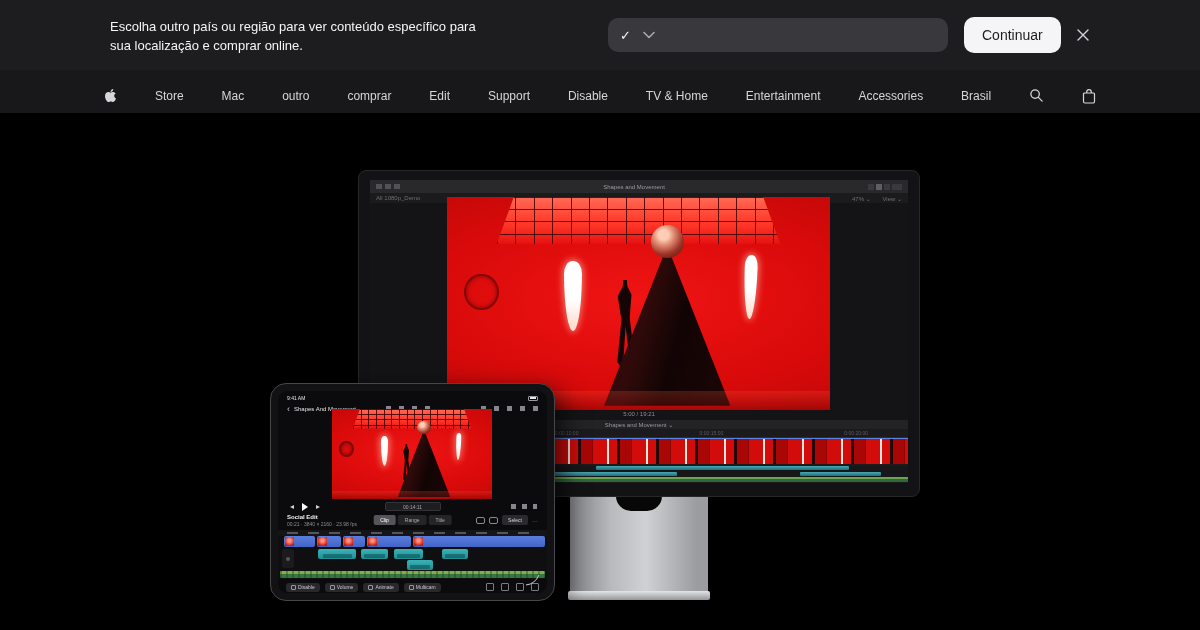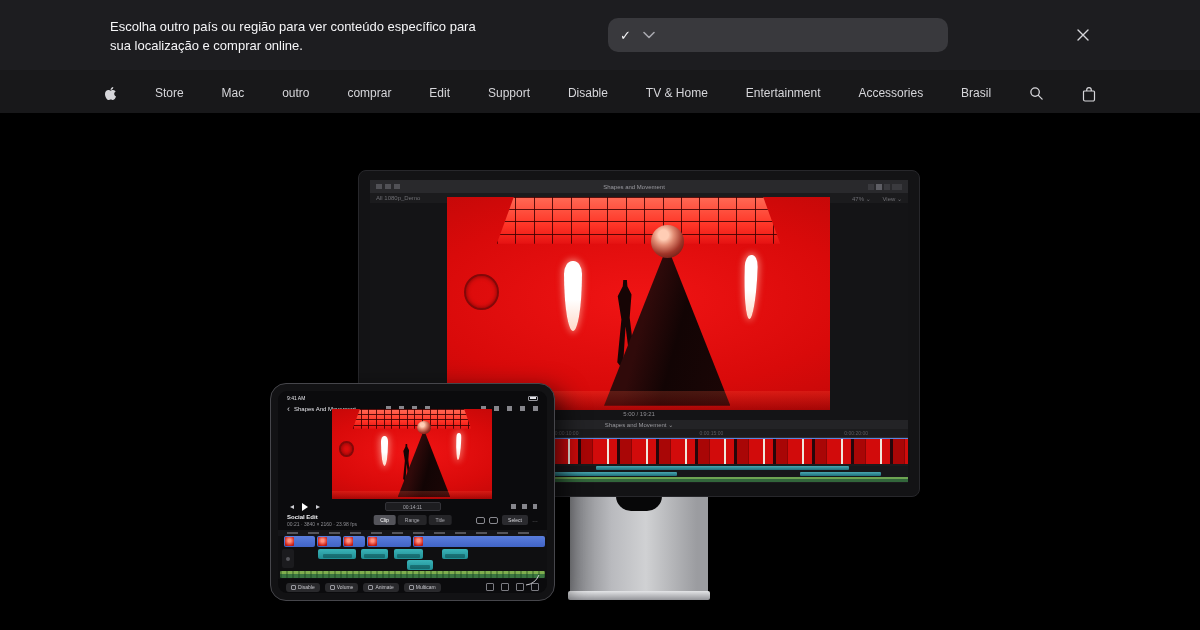--- a/index.html
+++ b/index.html
@@ -13,21 +13,21 @@
   .country .chk{color:#f5f5f7;font-size:13px;margin-right:12px;}
   .country .val{color:#f5f5f7;font-size:16px;flex:1;}
   .country svg{flex:none;}
   .continue{position:absolute;left:964px;top:17px;height:36px;padding:0 18px;background:#f5f5f7;color:#1d1d1f;
             font-size:14px;border:none;border-radius:10px;display:flex;align-items:center;cursor:pointer;
             font-family:inherit;}
   .close-x{position:absolute;left:1072px;top:24px;width:22px;height:22px;display:flex;align-items:center;
            justify-content:center;cursor:pointer;}
   
   .nav{position:absolute;left:0;top:70px;width:1200px;height:43px;background:#18181a;}
-  .nav-inner{width:992px;margin:16px auto;height:43px;display:flex;align-items:flex-start;justify-content:space-between;}
+  .nav-inner{width:992px;margin:4px auto;height:43px;display:flex;align-items:center;justify-content:space-between;}
   .nav-item{font-size:12px;color:#d6d6da;cursor:pointer;white-space:nowrap;}
   .nav-ic{display:flex;align-items:center;cursor:pointer;}
   
   .scene{position:absolute;overflow:hidden;
     background:radial-gradient(130% 100% at 50% 48%,#f01414 0%,#d90a0a 42%,#a30505 100%);}
   .sc-ceiling{position:absolute;left:13%;right:13%;top:0;height:22%;
     clip-path:polygon(6% 0,94% 0,100% 100%,0 100%);
     background:
       repeating-linear-gradient(90deg,rgba(60,0,0,.85) 0 1px,transparent 1px 6.5%),
       repeating-linear-gradient(180deg,rgba(60,0,0,.85) 0 1px,transparent 1px 26%),
@@ -150,20 +150,21 @@
 <body>
 
 <div class="banner">
   <div class="banner-msg">Escolha outro país ou região para ver conteúdo específico para sua localização e comprar online.</div>
   <div class="country">
     <span class="chk">✓</span>
     <svg width="12" height="8" viewBox="0 0 12 8">
       <polyline points="1,1.5 6,6.5 11,1.5" fill="none" stroke="#a8a8ae" stroke-width="1.6" stroke-linecap="round" stroke-linejoin="round"></polyline>
     </svg>
   </div>
+  <button class="continue">Continuar</button>
   <div class="close-x">
     <svg width="14" height="14" viewBox="0 0 14 14">
       <path d="M2 2 L12 12 M12 2 L2 12" stroke="#d6d6da" stroke-width="1.4" stroke-linecap="round"></path>
     </svg>
   </div>
 </div>
 
 <div class="nav">
   <div class="nav-inner">
     <span class="nav-ic">

